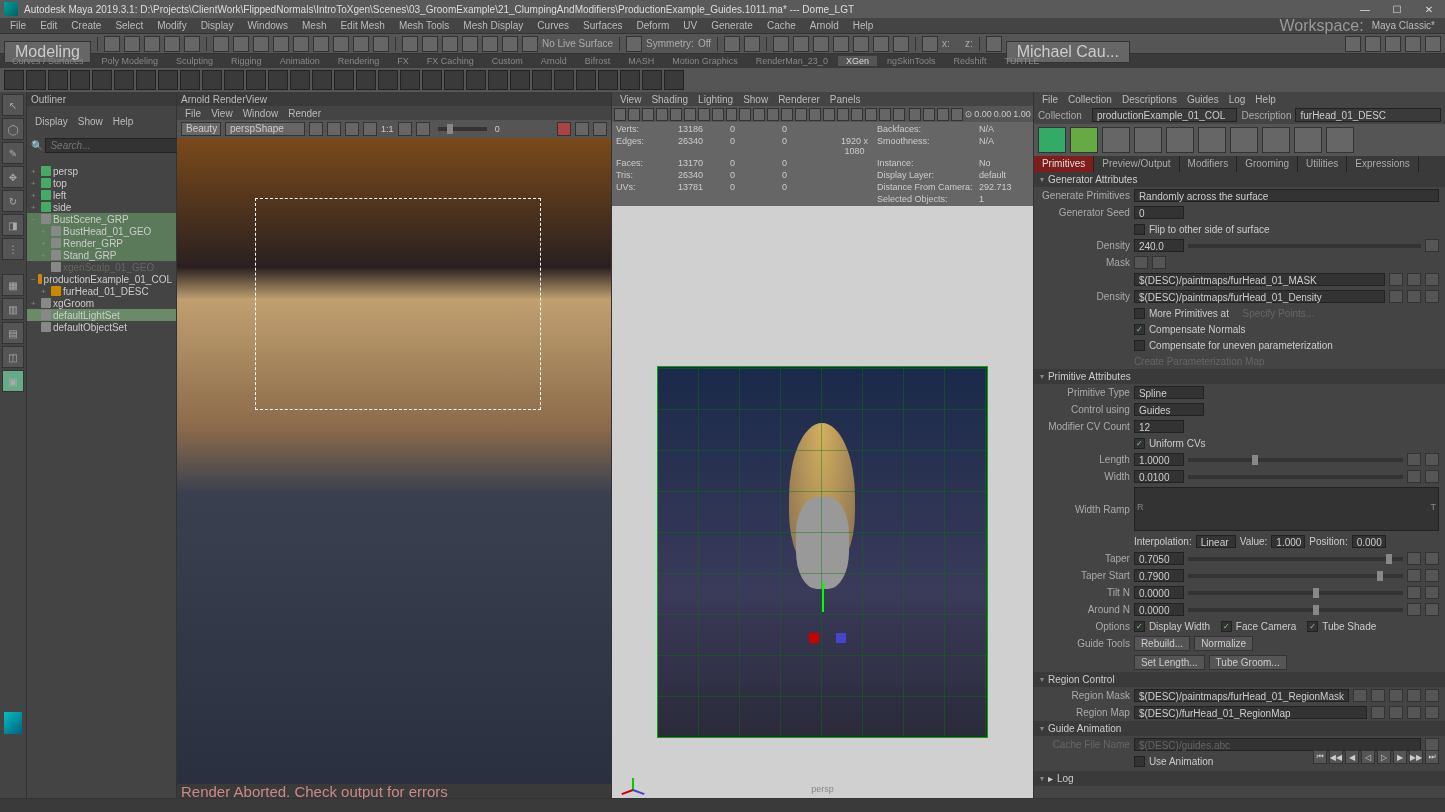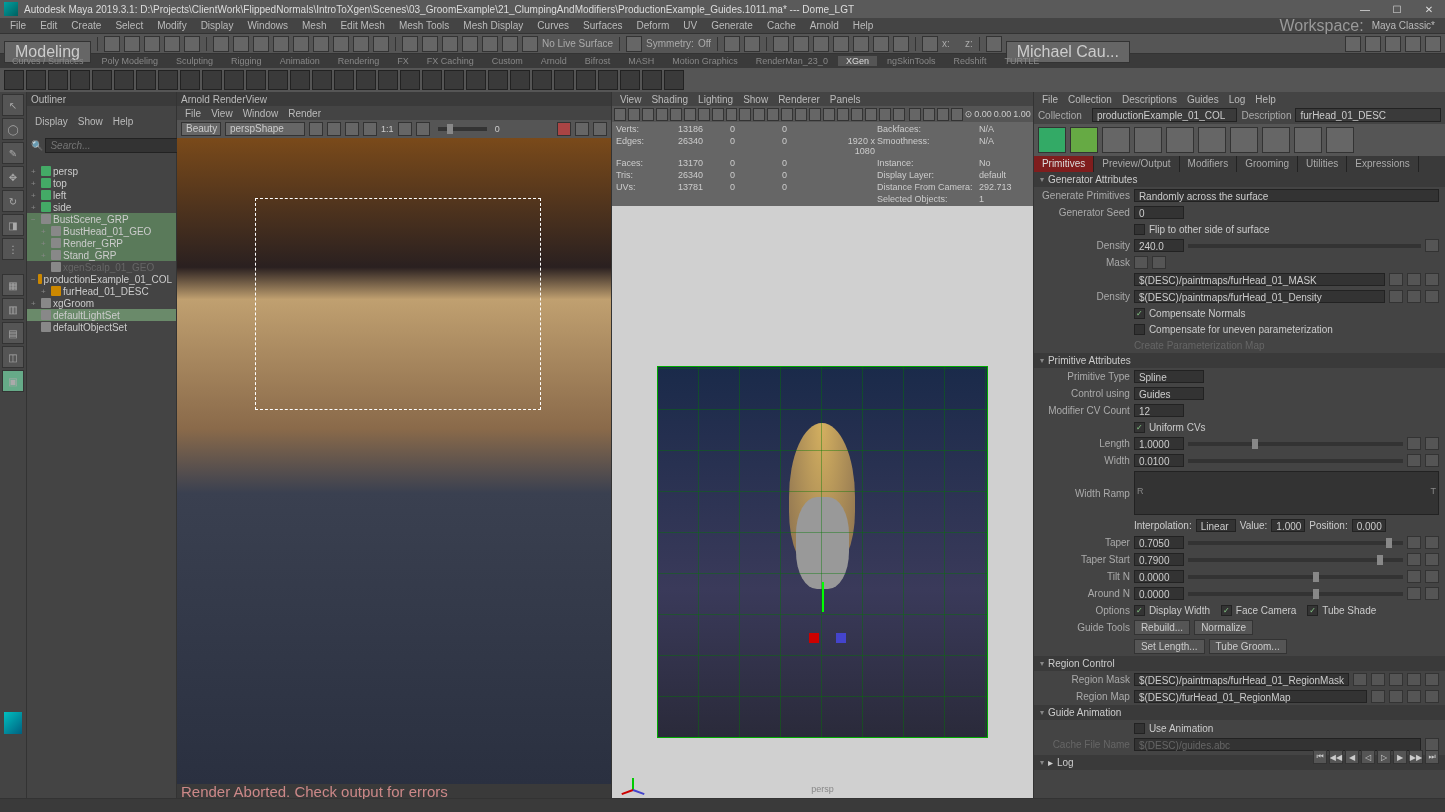--- a/index.html
+++ b/index.html
@@ -452,21 +452,21 @@
         <span>13186</span>
         <span>0</span>
         <span>0</span>
         <span></span>
         <span>Backfaces:</span>
         <span>N/A</span>
       <span>Edges:</span>
         <span>26340</span>
         <span>0</span>
         <span>0</span>
-        <span class="res" style="text-align:right">1920 x 1080</span>
+        <span class="res" style="text-align:center">1920 x 1080</span>
         <span>Smoothness:</span>
         <span>N/A</span>
       <span>Faces:</span>
         <span>13170</span>
         <span>0</span>
         <span>0</span>
         <span></span>
         <span>Instance:</span>
         <span>No</span>
       <span>Tris:</span>
@@ -577,20 +577,21 @@
           <div class="icbtn"></div>
           <div class="icbtn"></div>
         </div>
       <div class="xg-field">
           <span class="fl">Density</span>
           <div class="fi wide">$(DESC)/paintmaps/furHead_01_Density</div>
           <div class="icbtn"></div>
           <div class="icbtn"></div>
           <div class="icbtn"></div>
         </div>
+      <div class="xg-field"><span class="fl"></span><div class="cb"></div><span>More Primitives at</span>&nbsp;&nbsp;<span style="color:#666">Specify Points...</span></div>
       <div class="xg-field">
           <span class="fl"></span>
           <div class="cb">✓</div>
           <span>Compensate Normals</span>
         </div>
       <div class="xg-field">
           <span class="fl"></span>
           <div class="cb"></div>
           <span>Compensate for uneven parameterization</span>
         </div>
@@ -711,28 +712,28 @@
           <span class="fl">Region Map</span>
           <div class="fi wide">$(DESC)/furHead_01_RegionMap</div>
           <div class="icbtn"></div>
           <div class="icbtn"></div>
           <div class="icbtn"></div>
           <div class="icbtn"></div>
         </div>
 
       <div class="xg-section-h">Guide Animation</div>
       <div class="xg-field">
+          <span class="fl" style="color:#666">Cache File Name</span>
+          <div class="fi wide" style="color:#666">$(DESC)/guides.abc</div>
+          <div class="icbtn"></div>
+        </div>
+      <div class="xg-field">
           <span class="fl"></span>
           <div class="cb"></div>
           <span>Use Animation</span>
-        </div>
-      <div class="xg-field">
-          <span class="fl" style="color:#666">Cache File Name</span>
-          <div class="fi wide" style="color:#666">$(DESC)/guides.abc</div>
-          <div class="icbtn"></div>
         </div>
 
       <div class="xg-section-h" style="margin-top:2px">▸ <span>Log</span></div>
     </div>
   </div>
 </div>
 
 <div class="timeline-area">
   <div class="timeline">
   </div>

